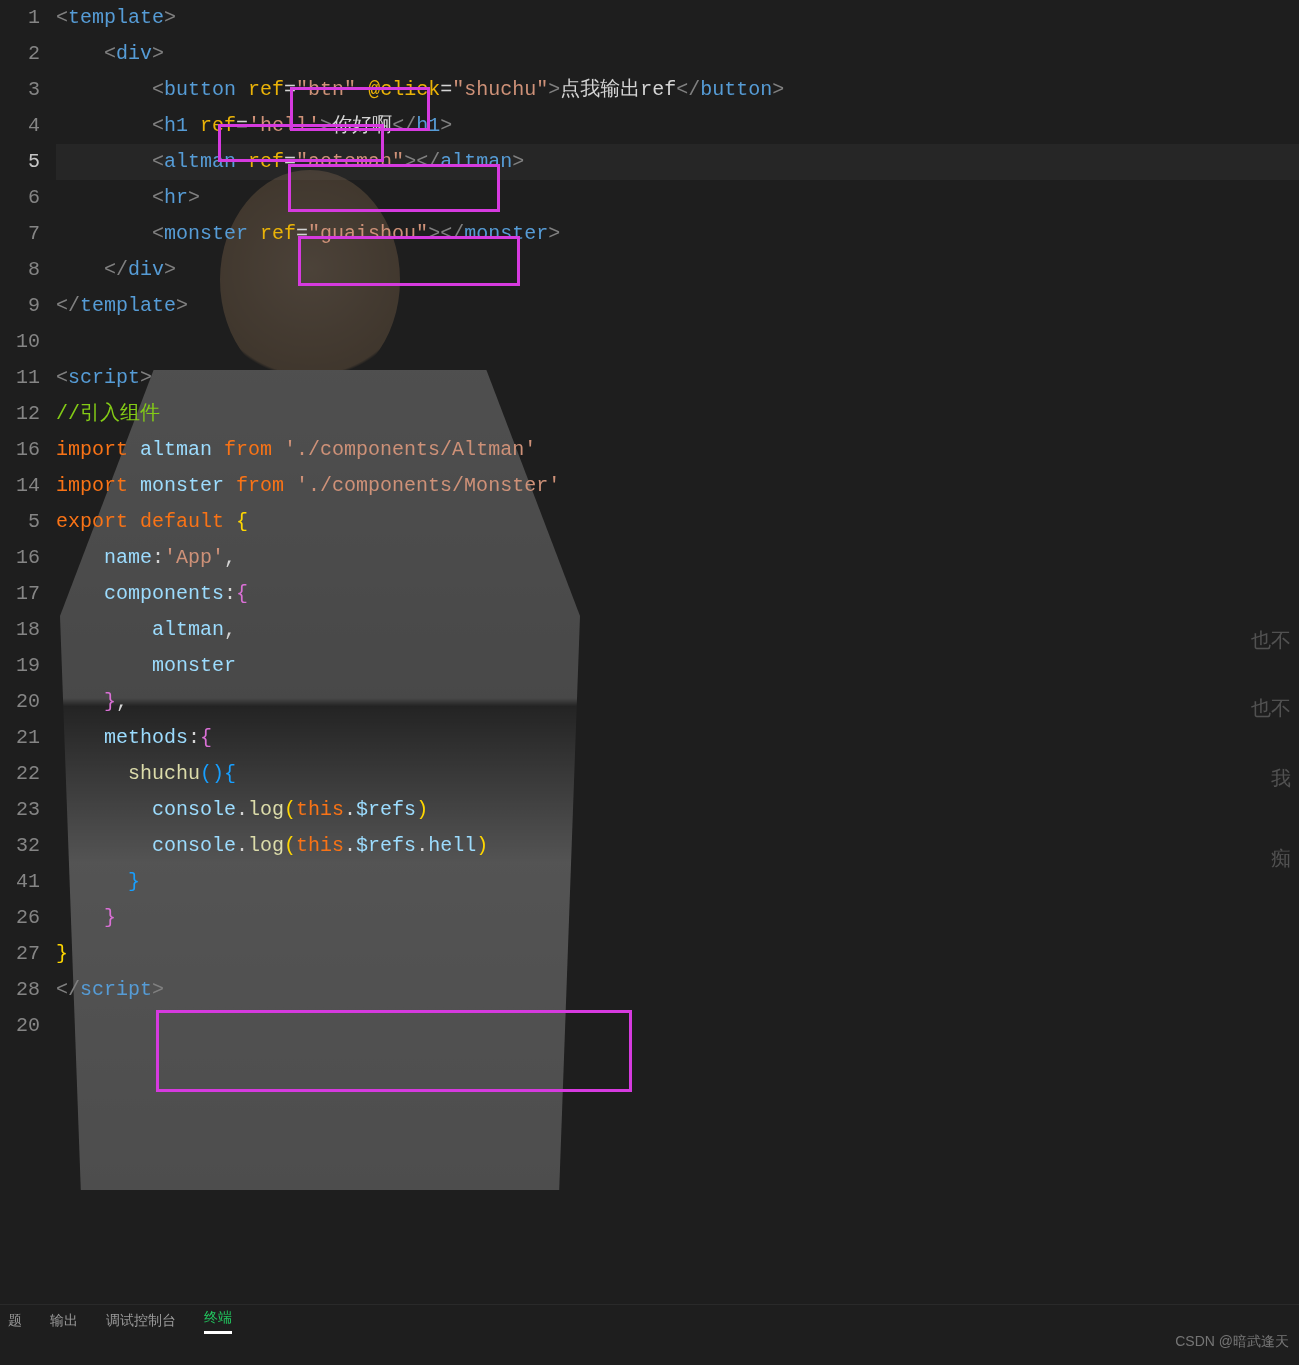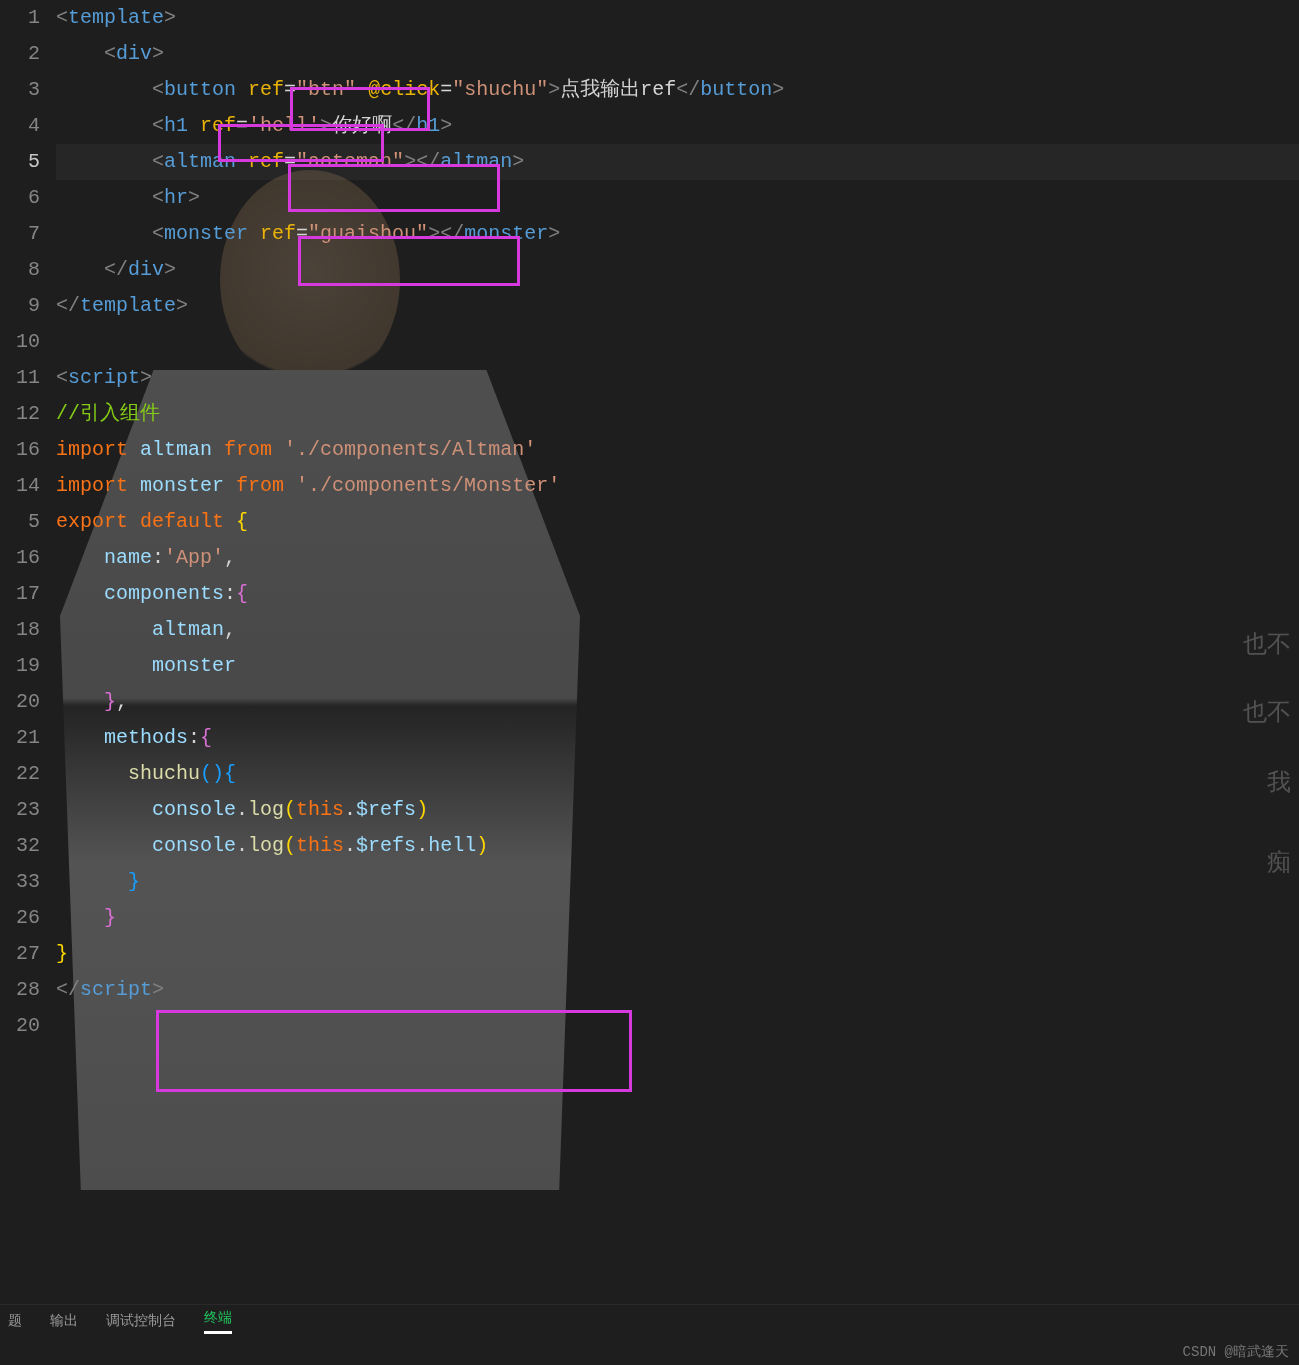--- a/index.html
+++ b/index.html
@@ -24,32 +24,32 @@
   .id {color:#9cdcfe}
   .br1{color:#ffd700}               
   .br2{color:#da70d6}               
   .br3{color:#179fff}               
   .hl5{background:rgba(255,255,255,.04)}
 
   .box{position:absolute;border:3px solid #d63adf;pointer-events:none;box-sizing:border-box}
 
   .bg-figure{position:absolute;left:0;top:140px;width:620px;height:1100px;
     opacity:.28;pointer-events:none;filter:contrast(.9)}
-  .side-text{position:absolute;right:8px;color:#c9c9c94d;font-size:24px;
-    font-family:Liberation Serif, serif;line-height:1}
+  .side-text{position:absolute;right:8px;color:#c9c9c94d;font-size:20px;
+    font-family:Liberation Mono, monospace;line-height:1}
 
   .panel{position:absolute;left:0;right:0;bottom:28px;height:32px;
     border-top:1px solid #2a2a2a;display:flex;align-items:center;
     font-family:"Microsoft YaHei",sans-serif;font-size:14px;color:#9a9a9a;
     padding-left:8px;gap:28px;background:#1e1e1e}
   .panel .tab{cursor:pointer}
   .panel .tab.active{color:#22c55e;border-bottom:3px solid #ffffff;padding-bottom:4px}
 
-  .watermark{position:absolute;right:10px;bottom:4px;color:#bcbcbc8c;
-    font-size:14px;font-family:Liberation Mono, monospace}
+  .watermark{position:absolute;right:10px;bottom:14px;color:#bcbcbc8c;
+    font-size:14px;font-family:Liberation Sans, sans-serif}
 
   
   .bg-figure .head{position:absolute;left:220px;top:30px;width:180px;height:220px;
     background:radial-gradient(circle at 50% 45%,#caa47f 0%,#99754f 70%,transparent 72%);
     border-radius:50%}
   .bg-figure .body{position:absolute;left:60px;top:230px;width:520px;height:820px;
     background:linear-gradient(180deg,#d6d6d6 0%,#bcbcbc 40%,#2b2b2b 41%,#e8e8e8 60%,#cfcfcf 100%);
     clip-path:polygon(18% 0,82% 0,100% 30%,96% 100%,4% 100%,0 30%);
     border-radius:40px 40px 0 0}
 </style>
@@ -80,21 +80,21 @@
       <div class="ln">5</div>
       <div class="ln">16</div>
       <div class="ln">17</div>
       <div class="ln">18</div>
       <div class="ln">19</div>
       <div class="ln">20</div>
       <div class="ln">21</div>
       <div class="ln">22</div>
       <div class="ln">23</div>
       <div class="ln">32</div>
-      <div class="ln">33</div>
+      <div class="ln">41</div>
       <div class="ln">26</div>
       <div class="ln">27</div>
       <div class="ln">28</div>
       <div class="ln">20</div>
     </div>
   <div class="code" id="code"><div class="cl"><span class="p">&lt;</span><span class="tg">template</span><span class="p">&gt;</span></div><div class="cl">    <span class="p">&lt;</span><span class="tg">div</span><span class="p">&gt;</span></div><div class="cl">        <span class="p">&lt;</span><span class="tg">button</span> <span class="at">ref</span><span class="op">=</span><span class="st">"btn"</span> <span class="at">@click</span><span class="op">=</span><span class="st">"shuchu"</span><span class="p">&gt;</span><span class="txt">点我输出ref</span><span class="p">&lt;/</span><span class="tg">button</span><span class="p">&gt;</span></div><div class="cl">        <span class="p">&lt;</span><span class="tg">h1</span> <span class="at">ref</span><span class="op">=</span><span class="st">'hell'</span><span class="p">&gt;</span><span class="txt">你好啊</span><span class="p">&lt;/</span><span class="tg">h1</span><span class="p">&gt;</span></div><div class="cl hl5">        <span class="p">&lt;</span><span class="tg">altman</span> <span class="at">ref</span><span class="op">=</span><span class="st">"aoteman"</span><span class="p">&gt;</span><span class="p">&lt;/</span><span class="tg">altman</span><span class="p">&gt;</span></div><div class="cl">        <span class="p">&lt;</span><span class="tg">hr</span><span class="p">&gt;</span></div><div class="cl">        <span class="p">&lt;</span><span class="tg">monster</span> <span class="at">ref</span><span class="op">=</span><span class="st">"guaishou"</span><span class="p">&gt;</span><span class="p">&lt;/</span><span class="tg">monster</span><span class="p">&gt;</span></div><div class="cl">    <span class="p">&lt;/</span><span class="tg">div</span><span class="p">&gt;</span></div><div class="cl"><span class="p">&lt;/</span><span class="tg">template</span><span class="p">&gt;</span></div><div class="cl"></div><div class="cl"><span class="p">&lt;</span><span class="tg">script</span><span class="p">&gt;</span></div><div class="cl"><span class="cm">//引入组件</span></div><div class="cl"><span class="kw">import</span> <span class="id">altman</span> <span class="kw">from</span> <span class="st">'./components/Altman'</span></div><div class="cl"><span class="kw">import</span> <span class="id">monster</span> <span class="kw">from</span> <span class="st">'./components/Monster'</span></div><div class="cl"><span class="kw">export</span> <span class="kw">default</span> <span class="br1">{</span></div><div class="cl">    <span class="id">name</span><span class="op">:</span><span class="st">'App'</span><span class="op">,</span></div><div class="cl">    <span class="id">components</span><span class="op">:</span><span class="br2">{</span></div><div class="cl">        <span class="id">altman</span><span class="op">,</span></div><div class="cl">        <span class="id">monster</span></div><div class="cl">    <span class="br2">}</span><span class="op">,</span></div><div class="cl">    <span class="id">methods</span><span class="op">:</span><span class="br2">{</span></div><div class="cl">      <span class="fn">shuchu</span><span class="br3">(</span><span class="br3">)</span><span class="br3">{</span></div><div class="cl">        <span class="id">console</span><span class="op">.</span><span class="fn">log</span><span class="br1">(</span><span class="kw">this</span><span class="op">.</span><span class="id">$refs</span><span class="br1">)</span></div><div class="cl">        <span class="id">console</span><span class="op">.</span><span class="fn">log</span><span class="br1">(</span><span class="kw">this</span><span class="op">.</span><span class="id">$refs</span><span class="op">.</span><span class="id">hell</span><span class="br1">)</span></div><div class="cl">      <span class="br3">}</span></div><div class="cl">    <span class="br2">}</span></div><div class="cl"><span class="br1">}</span></div><div class="cl"><span class="p">&lt;/</span><span class="tg">script</span><span class="p">&gt;</span></div><div class="cl"></div></div>
 </div>
 
 <div id="boxes">
     <div class="box" style="left: 290px; top: 87px; width: 140px; height: 44px;"></div>

